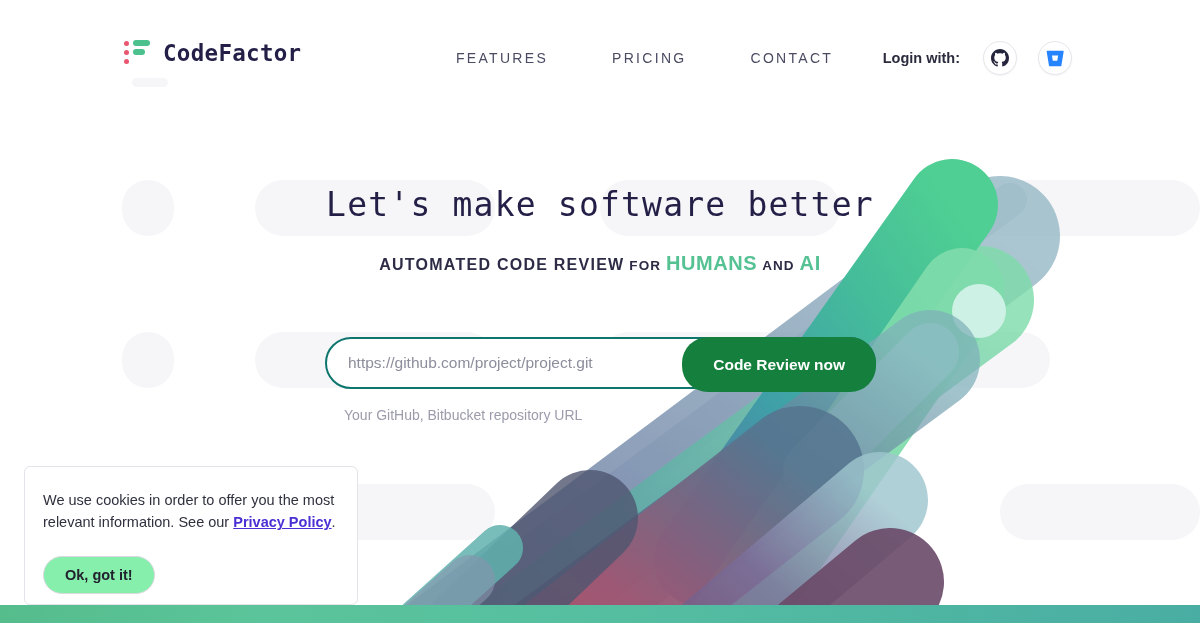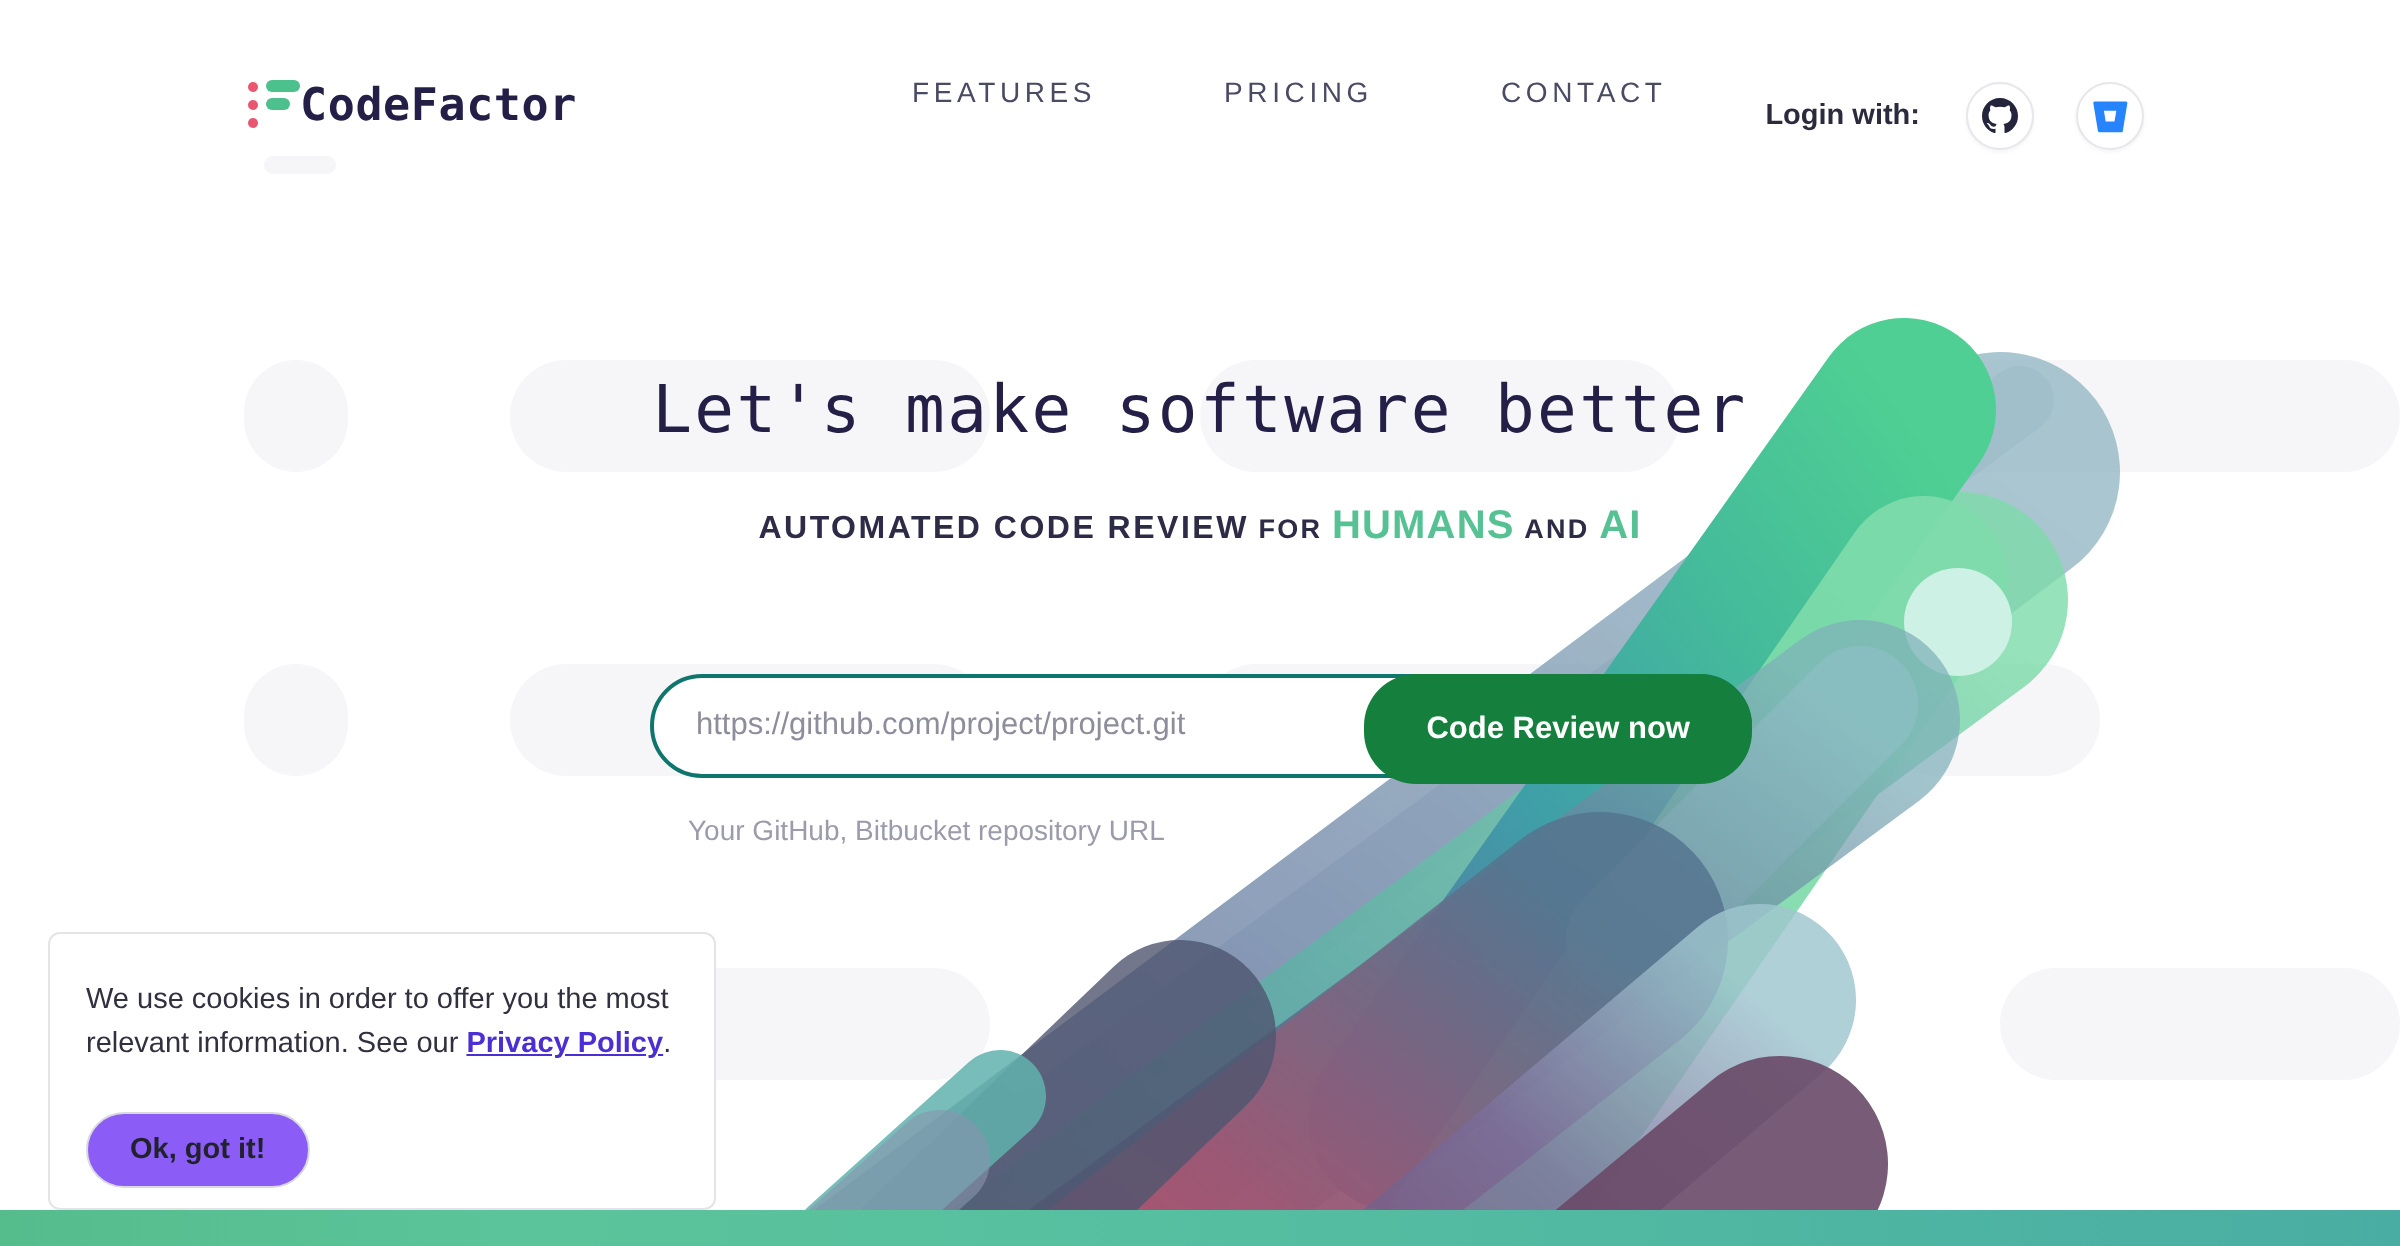--- a/index.html
+++ b/index.html
@@ -56,20 +56,21 @@
     width: 1200px;
     height: 112px;
     z-index: 5;
   }
   #brand {
     position: absolute;
     left: 124px;
     top: 38px;
     display: flex;
     align-items: center;
+    gap: 13px;
     cursor: pointer;
   }
   #logo-mark {
     width: 26px;
     height: 30px;
     position: relative;
   }
   .lg-dot {
     position: absolute;
     left: 0;
@@ -96,21 +97,21 @@
     font-size: 22.5px;
     font-weight: bold;
     color: #241f47;
     letter-spacing: 0.3px;
     white-space: nowrap;
   }
 
   #main-nav {
     position: absolute;
     left: 440px;
-    top: 32px;
+    top: 44px;
     display: flex;
     align-items: center;
     gap: 32px;
   }
   .nav-link {
     font-size: 14px;
     font-weight: 500;
     letter-spacing: 2.3px;
     color: #4a4a63;
     text-decoration: none;
@@ -273,21 +274,21 @@
   }
   #privacy-link {
     color: #4b2fd4;
     font-weight: bold;
     text-decoration: underline;
   }
   #cookie-accept {
     display: inline-block;
     border: 1px solid #d9d9e0;
     border-radius: 999px;
-    background: #8b5cf6;
+    background: #86efac;
     padding: 10px 21px;
     font-family: "Liberation Sans", sans-serif;
     font-size: 14.5px;
     font-weight: bold;
     color: #22222f;
     cursor: pointer;
     white-space: nowrap;
   }
 </style>
 </head>

